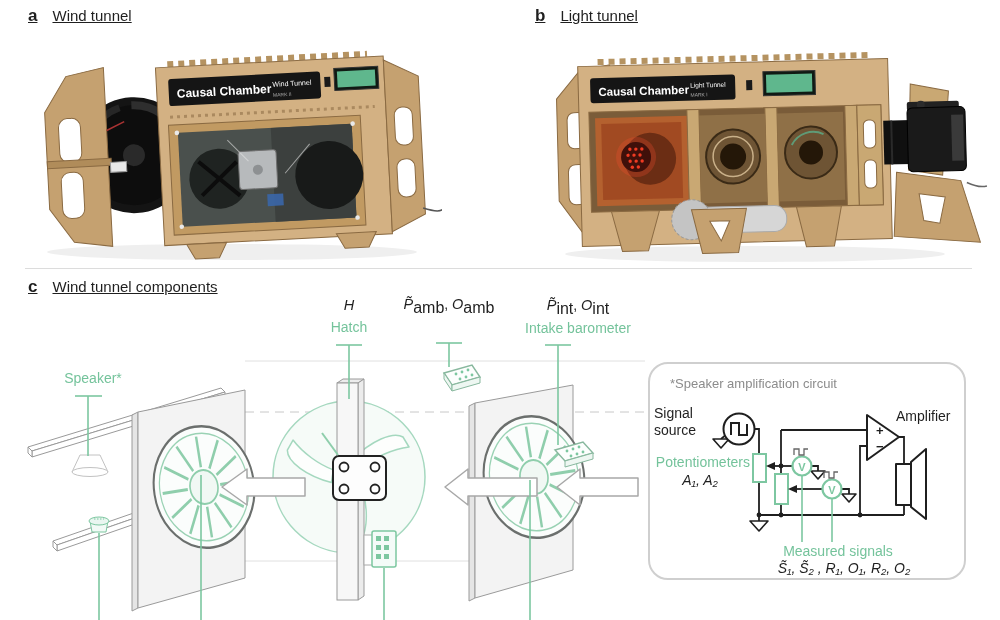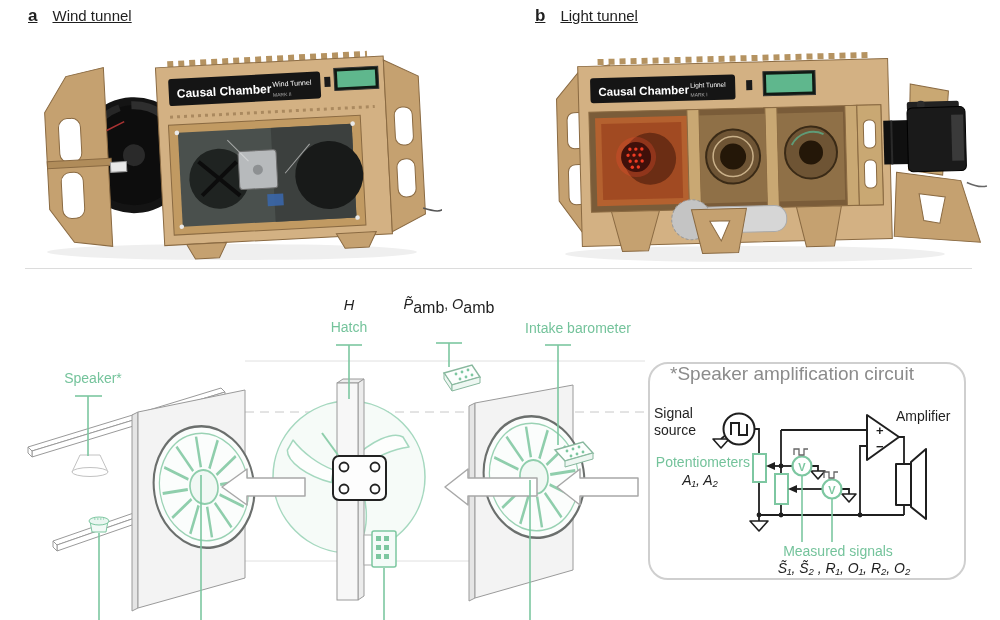--- a/index.html
+++ b/index.html
@@ -174,20 +174,23 @@
         <path d="M150,180 L205,180 L196,224 L160,224 Z"></path>
         <path d="M255,180 L300,180 L292,220 L264,220 Z"></path>
         <path d="M356,148 L420,158 L438,220 L352,212 Z"></path>
         <path d="M378,170 L404,174 L398,200 L382,197 Z" fill="#fff"></path>
         <path d="M168,192 L188,192 L179,212 Z" fill="#fff"></path>
       </g>
     </g>
   </svg>
 
   <div class="divider"></div>
+  <div class="hdr" style="left:28px;top:277px">
+    <span class="tag">c</span><span>Wind tunnel components</span>
+  </div>
 
   <svg class="abs" style="left:20px;top:295px" width="630" height="325" viewBox="0 0 630 325">
 
     <line x1="225" y1="66" x2="625" y2="66" stroke="#e0e0e0"></line>
     <line x1="225" y1="266" x2="453" y2="266" stroke="#e0e0e0"></line>
     <line x1="120" y1="117" x2="625" y2="117" stroke="#c8c8c8" stroke-dasharray="9 6"></line>
 
     <g stroke="#9a9a9a" fill="#fff">
       <path d="M8,152 L201,93 L205,97 L12,156 Z"></path>
       <path d="M12,156 L205,97 L205,103 L12,162 Z"></path>
@@ -344,20 +347,23 @@
       <line x1="79" y1="238" x2="79" y2="325"></line>
     </g>
   </svg>
 
   <div class="lab green" style="left:43px;top:370px;width:100px">Speaker*</div>
   <div class="lab blk cvar" style="left:309px;top:297px;width:80px">H</div>
   <div class="lab green" style="left:309px;top:319px;width:80px">Hatch</div>
   <div class="lab blk" style="left:379px;top:296px;width:140px">
     <span class="cvar">P̃</span><sub>amb</sub><span>, </span><span class="cvar">O</span><sub>amb</sub>
   </div>
+  <div class="lab blk" style="left:508px;top:297px;width:140px">
+    <span class="cvar">P̃</span><sub>int</sub><span>, </span><span class="cvar">O</span><sub>int</sub>
+  </div>
   <div class="lab green" style="left:500px;top:320px;width:156px">Intake barometer</div>
 
   <div class="circuit-box">
     <svg class="abs" style="left:0;top:0" width="314" height="214" viewBox="0 0 314 214">
 
       <g stroke="#1f1f1f" stroke-width="1.8" fill="none">
         <path d="M104,65 L109,65 L109,90"></path>
         <path d="M109,118 L109,151 L254,151"></path>
         <path d="M131,66 L131,110"></path>
         <path d="M131,140 L131,151"></path>
@@ -423,21 +429,21 @@
         <rect x="246" y="100" width="15" height="41"></rect>
         <polygon points="261,98 276,85 276,155 261,143"></polygon>
       </g>
 
       <g stroke="#7cc7a0" stroke-width="1.6">
         <line x1="152" y1="112" x2="152" y2="178"></line>
         <line x1="182" y1="135" x2="182" y2="178"></line>
       </g>
     </svg>
 
-    <div class="cb-txt gray" style="left:20px;top:1px;font-size:19px">*Speaker amplification circuit</div>
+    <div class="cb-txt gray" style="left:20px;top:11px;font-size:13px">*Speaker amplification circuit</div>
     <div class="cb-txt blk" style="left:4px;top:41px">
       <div>Signal</div>
       <div>source</div>
     </div>
     <div class="cb-txt blk" style="left:246px;top:44px">Amplifier</div>
     <div class="cb-txt green" style="left:0;top:90px;width:100px;text-align:right">Potentiometers</div>
     <div class="cb-txt blk cvar" style="left:0;top:108px;width:100px;text-align:center">A₁, A₂</div>
     <div class="cb-txt green" style="left:108px;top:179px;width:160px;text-align:center">Measured signals</div>
     <div class="cb-txt blk cvar" style="left:84px;top:196px;width:220px;text-align:center">S̃₁, S̃₂ , R₁, O₁, R₂, O₂</div>
   </div>

